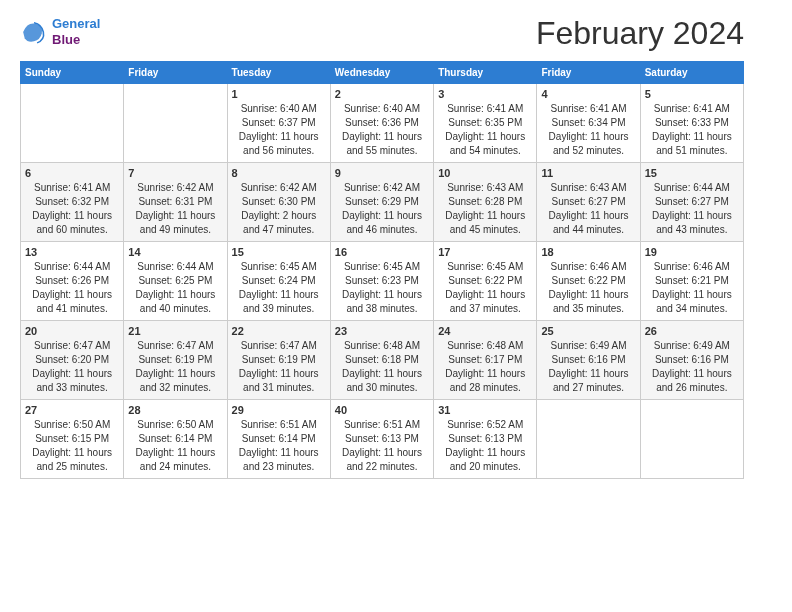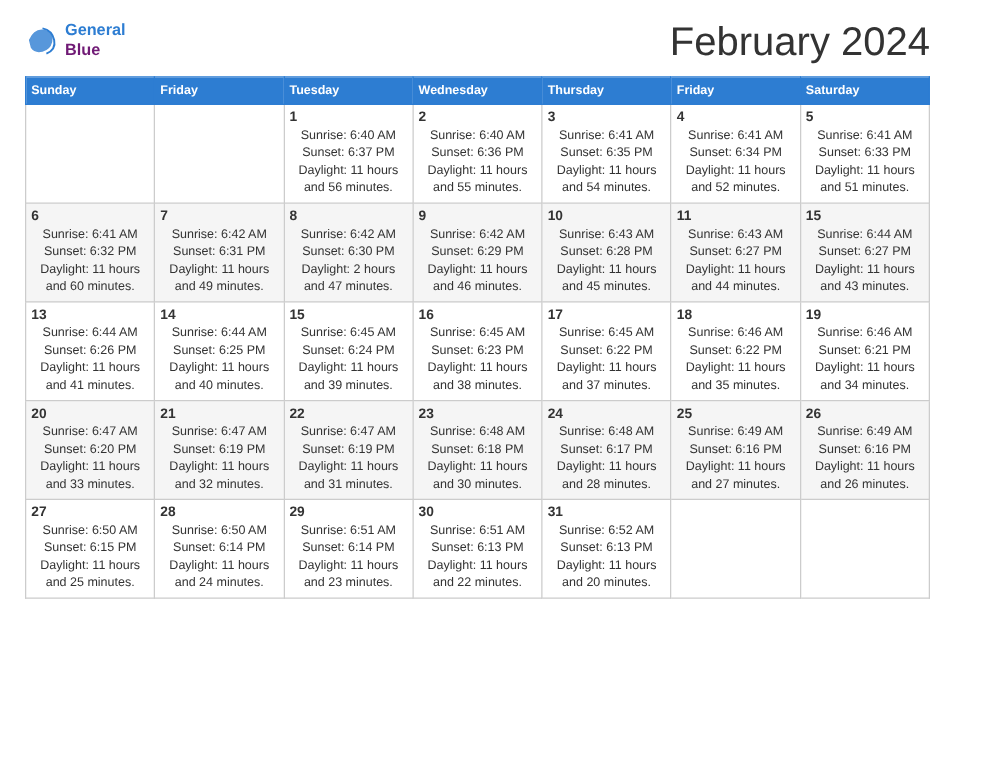--- a/index.html
+++ b/index.html
@@ -366,21 +366,21 @@
       </td>
           <td>
         <span class="day-num">29</span>
         <div class="day-info">
           <span>Sunrise: 6:51 AM</span><br>
           <span>Sunset: 6:14 PM</span><br>
           <span>Daylight: 11 hours and 23 minutes.</span>
         </div>
       </td>
           <td>
-        <span class="day-num">30</span>
+        <span class="day-num">40</span>
         <div class="day-info">
           <span>Sunrise: 6:51 AM</span><br>
           <span>Sunset: 6:13 PM</span><br>
           <span>Daylight: 11 hours and 22 minutes.</span>
         </div>
       </td>
           <td>
         <span class="day-num">31</span>
         <div class="day-info">
           <span>Sunrise: 6:52 AM</span><br>

